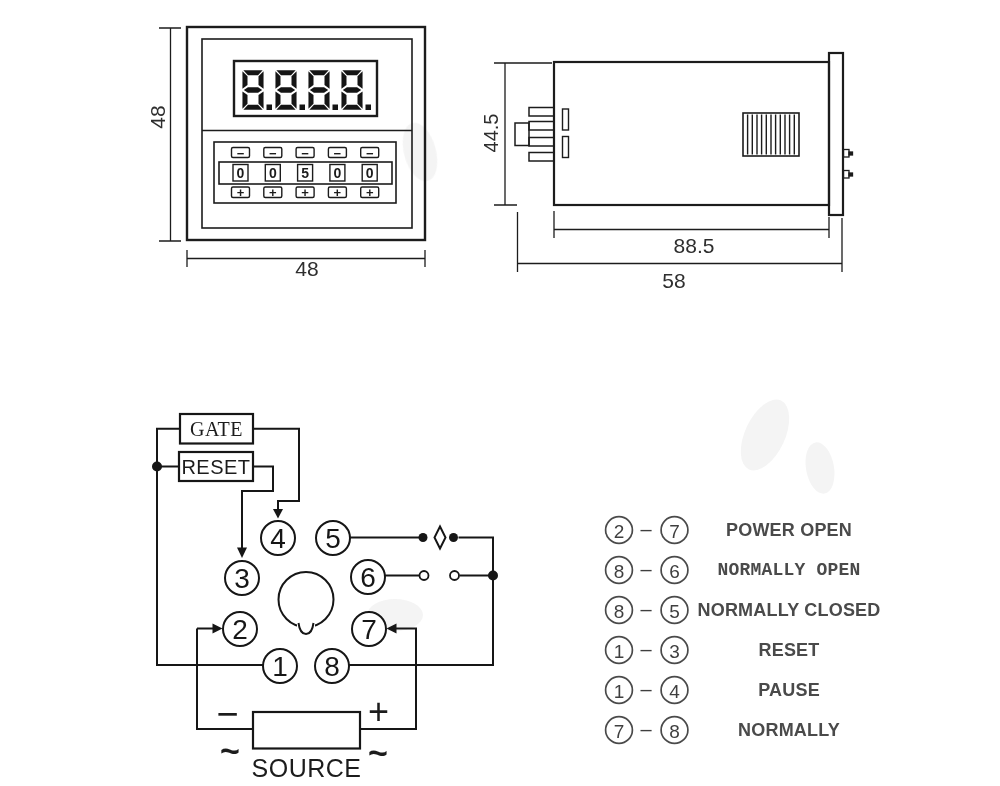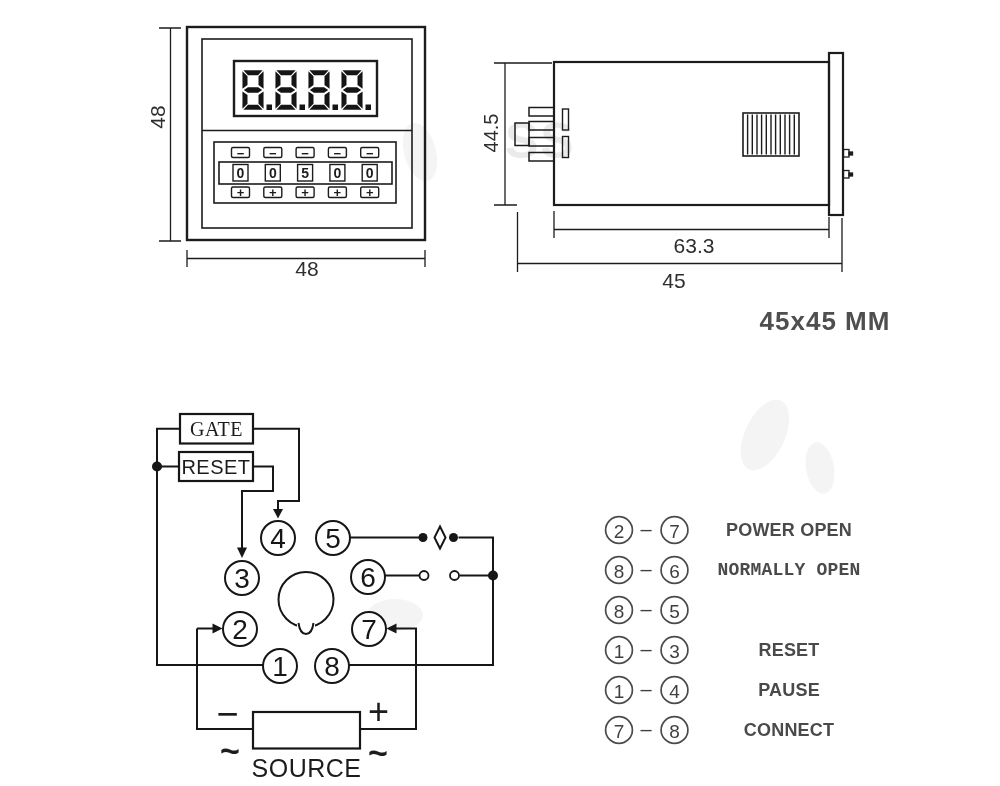--- a/index.html
+++ b/index.html
@@ -20,21 +20,20 @@
   .ll{font-size:18px;font-weight:bold;color:#4a4a4a;letter-spacing:.2px;}
   .size-label{font-size:26px;font-weight:bold;color:#4f4f4f;letter-spacing:1px;}
   .pol{font-weight:normal;}
   .wm{position:absolute;color:#dadada;opacity:.55;font-weight:bold;}
 </style>
 </head>
 <body>
 
 <div id="canvas">
 
-  <span class="wm" style="left:505px;top:112px;font-size:50px;letter-spacing:2px;">SS</span>
 
   <svg width="1000" height="786" viewBox="0 0 1000 786">
     <defs>
       <symbol id="seg8" viewBox="0 0 24 44">
         <polygon points="1.5,0.5 22.5,0.5 17.5,6 6.5,6"></polygon>
         <polygon points="0.5,1.5 6,7 6,16.5 0.5,20.5"></polygon>
         <polygon points="23.5,1.5 23.5,20.5 18,16.5 18,7"></polygon>
         <polygon points="2,22 6.5,19 17.5,19 22,22 17.5,25 6.5,25"></polygon>
         <polygon points="0.5,23.5 6,27.5 6,37 0.5,42.5"></polygon>
         <polygon points="23.5,23.5 23.5,42.5 18,37 18,27.5"></polygon>
@@ -203,23 +202,22 @@
   <span class="t twdig" style="left:305.1px;top:173px;">5</span>
   <span class="t twdig" style="left:337.4px;top:173px;">0</span>
   <span class="t twdig" style="left:369.7px;top:173px;">0</span>
   <span class="t twsym" style="left:240.5px;top:192.3px;">+</span>
   <span class="t twsym" style="left:272.8px;top:192.3px;">+</span>
   <span class="t twsym" style="left:305.1px;top:192.3px;">+</span>
   <span class="t twsym" style="left:337.4px;top:192.3px;">+</span>
   <span class="t twsym" style="left:369.7px;top:192.3px;">+</span>
 
   <span class="t rot dim" style="left:491px;top:133px;font-size:20px;">44.5</span>
-  <span class="t dim" style="left:694px;top:245px;">63.3</span>
-  <span class="t dim" style="left:674px;top:280px;">45</span>
-  <span class="t size-label" style="left:825px;top:321px;">45x45 MM</span>
+  <span class="t dim" style="left:694px;top:245px;">88.5</span>
+  <span class="t dim" style="left:674px;top:280px;">58</span>
 
   <span class="t boxlab" style="left:216.5px;top:429px;font-family:Liberation Serif, serif;">GATE</span>
   <span class="t boxlab" style="left:216px;top:467px;">RESET</span>
   <span class="t srclab" style="left:306.5px;top:768px;">SOURCE</span>
   <span class="t pol" style="left:227.5px;top:714px;font-size:38px;">−</span>
   <span class="t pol" style="left:378.5px;top:712px;font-size:36px;">+</span>
   <span class="t" style="left:230px;top:750px;font-size:34px;font-weight:bold;">~</span>
   <span class="t" style="left:378px;top:752px;font-size:34px;font-weight:bold;">~</span>
 
   <span class="t pnum" style="left:278px;top:539px;">4</span>
@@ -237,29 +235,30 @@
   <span class="t ll" style="left:789px;top:530px;">POWER OPEN</span>
 
   <span class="t ln" style="left:619px;top:571px;">8</span>
   <span class="t ld" style="left:646px;top:569px;">–</span>
   <span class="t ln" style="left:674.5px;top:571px;">6</span>
   <span class="t ll" style="left:789px;top:570px;font-family:Liberation Mono, monospace;">NORMALLY OPEN</span>
 
   <span class="t ln" style="left:619px;top:611px;">8</span>
   <span class="t ld" style="left:646px;top:609px;">–</span>
   <span class="t ln" style="left:674.5px;top:611px;">5</span>
+  <span class="t ll" style="left:789px;top:610px;">NORMALLY CLOSED</span>
 
   <span class="t ln" style="left:619px;top:651px;">1</span>
   <span class="t ld" style="left:646px;top:649px;">–</span>
   <span class="t ln" style="left:674.5px;top:651px;">3</span>
   <span class="t ll" style="left:789px;top:650px;">RESET</span>
 
   <span class="t ln" style="left:619px;top:691px;">1</span>
   <span class="t ld" style="left:646px;top:689px;">–</span>
   <span class="t ln" style="left:674.5px;top:691px;">4</span>
   <span class="t ll" style="left:789px;top:690px;">PAUSE</span>
 
   <span class="t ln" style="left:619px;top:731px;">7</span>
   <span class="t ld" style="left:646px;top:729px;">–</span>
   <span class="t ln" style="left:674.5px;top:731px;">8</span>
-  <span class="t ll" style="left:789px;top:730px;">CONNECT</span>
+  <span class="t ll" style="left:789px;top:730px;">NORMALLY</span>
 
 </div>
 
 </body></html>

